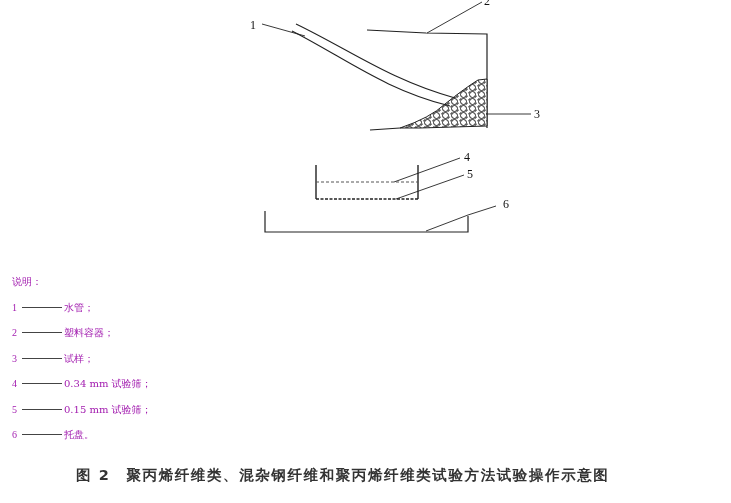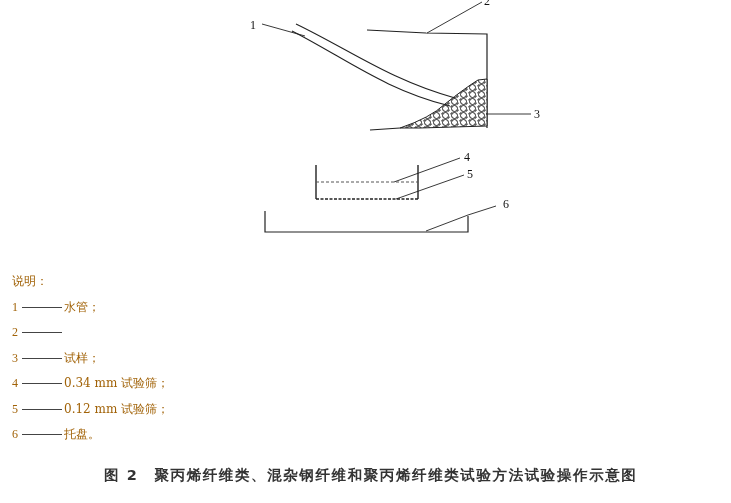--- a/index.html
+++ b/index.html
@@ -1,24 +1,24 @@
 <!DOCTYPE html>
 <html><head>
 <meta charset="utf-8">
 <style>
   html, body { margin:0; padding:0; background:#ffffff; }
   body { width:731px; height:503px; position:relative; overflow:hidden;
          font-family:"DejaVu Serif","Liberation Serif",serif; color:#222; }
   #figure { position:absolute; left:0; top:0; width:731px; height:260px; }
   .label-num { font-family:"Liberation Serif","DejaVu Serif",serif; font-size:12px; fill:#111; }
-  .legend { position:absolute; left:12px; top:269px; font-size:12px; line-height:25.5px; color:#a16207; }
+  .legend { position:absolute; left:12px; top:269px; font-size:10px; line-height:25.5px; color:#a21caf; }
   .legend .row { display:flex; align-items:center; white-space:nowrap; }
   .legend .num { width:9px; display:inline-block; font-family:"Liberation Serif",serif; }
   .legend .dash { display:inline-block; width:40px; height:0; border-top:1px solid #444; margin:0 2px 0 1px; }
-  .caption { position:absolute; left:104px; top:466px; width:620px; font-family:"DejaVu Sans","Liberation Sans",sans-serif;
+  .caption { position:absolute; left:76px; top:466px; width:620px; font-family:"DejaVu Sans","Liberation Sans",sans-serif;
              font-size:14.5px; font-weight:bold; color:#333; letter-spacing:1.6px; white-space:nowrap; }
   .caption .fig { margin-right:16px; }
 </style>
 </head>
 <body>
 
 <svg id="figure" viewBox="0 0 731 260" xmlns="http://www.w3.org/2000/svg">
   <defs>
     <pattern id="pebbles" width="9" height="7" patternUnits="userSpaceOnUse">
       <rect width="9" height="7" fill="#fff"></rect>
@@ -70,35 +70,36 @@
 <div class="legend">
   <div class="row">说明：</div>
   <div class="row">
       <span class="num">1</span>
       <span class="dash"></span>
       <span>水管；</span>
     </div>
   <div class="row">
       <span class="num">2</span>
       <span class="dash"></span>
+      <span>塑料容器；</span>
     </div>
   <div class="row">
       <span class="num">3</span>
       <span class="dash"></span>
       <span>试样；</span>
     </div>
   <div class="row">
       <span class="num">4</span>
       <span class="dash"></span>
       <span>0.34 mm 试验筛；</span>
     </div>
   <div class="row">
       <span class="num">5</span>
       <span class="dash"></span>
-      <span>0.12 mm 试验筛；</span>
+      <span>0.15 mm 试验筛；</span>
     </div>
   <div class="row">
       <span class="num">6</span>
       <span class="dash"></span>
       <span>托盘。</span>
     </div>
 </div>
 
 <div class="caption">
   <span class="fig">图 2</span><span>聚丙烯纤维类、混杂钢纤维和聚丙烯纤维类试验方法试验操作示意图</span>

